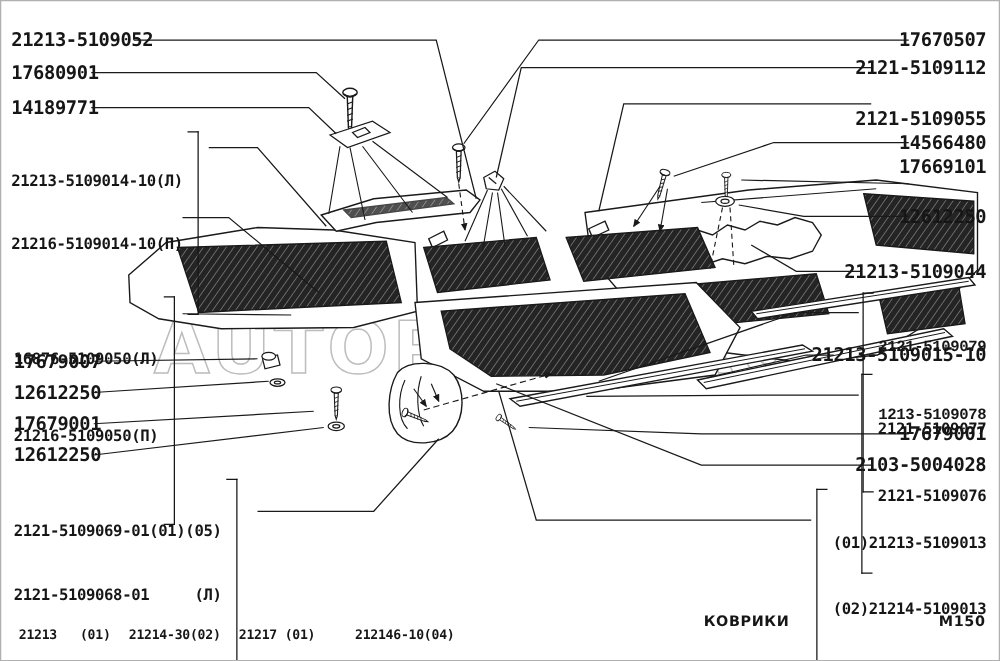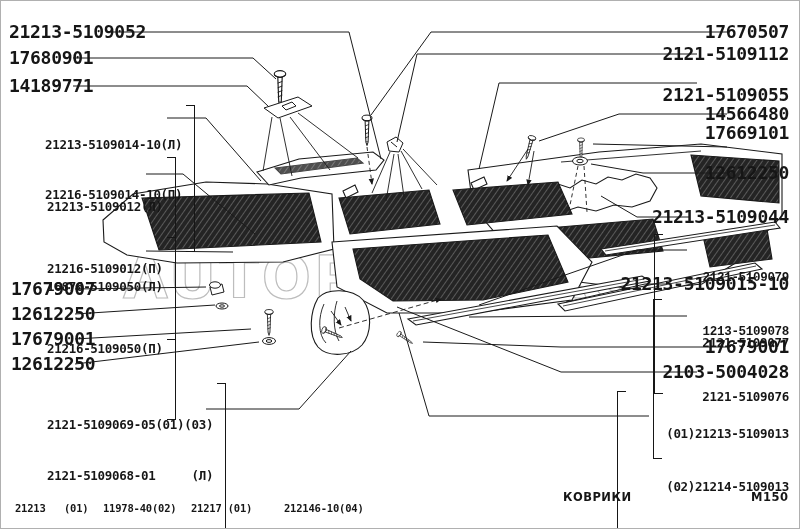--- a/index.html
+++ b/index.html
@@ -3,29 +3,29 @@
 <meta charset="utf-8">
 <style>
   html,body{margin:0;padding:0;background:#e8e8e8;}
   .page{
     position:relative;width:800px;height:529px;margin:0 auto;
     background:#ffffff;border:1px solid #b0b0b0;box-sizing:border-box;
     font-family:"DejaVu Sans Mono", monospace;overflow:hidden;
   }
   svg.art{position:absolute;left:0;top:0;pointer-events:none;}
   .lbl{
-    position:absolute;font-weight:700;font-size:18px;line-height:16px;
+    position:absolute;font-weight:700;font-size:15px;line-height:16px;
     color:#161616;white-space:pre;letter-spacing:-0.3px;
   }
   .lbl.r{text-align:right;}
   .grp{
     position:absolute;font-weight:700;font-size:12.5px;color:#161616;
     white-space:pre;letter-spacing:-0.3px;
   }
-  .grp .gl{display:block;margin-left:36px;}
+  .grp .gl{display:block;}
   .br{position:absolute;top:1px;bottom:1px;width:8px;}
   .br-r{right:-13px;border:1.5px solid #161616;border-left:none;}
   .br-l{left:-13px;border:1.5px solid #161616;border-right:none;}
   .legend-col{
     position:absolute;font-weight:700;font-size:10.5px;line-height:12px;
     color:#161616;white-space:pre;letter-spacing:-0.2px;
   }
   .caption{
     position:absolute;font-family:"DejaVu Sans", sans-serif;font-weight:700;
     font-size:11.5px;color:#161616;letter-spacing:0.5px;
@@ -165,39 +165,34 @@
   <div class="lbl" style="left:8px;top:23px;">21213-5109052</div>
   <div class="lbl" style="left:8px;top:49px;">17680901</div>
   <div class="lbl" style="left:8px;top:77px;">14189771</div>
 
   <div class="grp" style="left:8px;top:103px;line-height:16.5px;">
     <span class="gl">21213-5109014-10(Л)</span>
     <span class="gl">21216-5109014-10(П)</span>
     <span class="br br-r"></span>
   </div>
 
-  <div class="grp" style="left:10px;top:155px;line-height:20.5px;">
-    <span class="gl">21213-5109012(Л)</span>
-    <span class="gl">21216-5109012(П)</span>
-    <span class="br br-r"></span>
-  </div>
 
   <div class="grp" style="left:10px;top:235px;line-height:20.5px;">
     <span class="gl">16876-5109050(Л)</span>
     <span class="gl">21216-5109050(П)</span>
     <span class="br br-r"></span>
   </div>
 
   <div class="lbl" style="left:10px;top:280px;">17679007</div>
   <div class="lbl" style="left:10px;top:305px;">12612250</div>
   <div class="lbl" style="left:10px;top:330px;">17679001</div>
   <div class="lbl" style="left:10px;top:355px;">12612250</div>
 
   <div class="grp" style="left:10px;top:381px;line-height:17px;">
-    <span class="gl">2121-5109069-05(01)(03)</span>
+    <span class="gl">2121-5109069-01(01)(05)</span>
     <span class="gl">2121-5109068-01     (Л)</span>
     
     <span class="br br-r"></span>
   </div>
 
   <div class="lbl r" style="right:10px;top:23px;text-align:right;">17670507</div>
   <div class="lbl r" style="right:10px;top:45px;">2121-5109112</div>
   <div class="lbl r" style="right:10px;top:74px;margin-top:12px;">2121-5109055</div>
   <div class="lbl r" style="right:10px;top:105px;">14566480</div>
   <div class="lbl r" style="right:10px;top:124px;">17669101</div>
@@ -227,21 +222,21 @@
     
     <span class="br br-l"></span>
   </div>
 
   <div class="legend-col" style="left:14px;top:477px;">
     <span class="gl" style="display:block">21213   (01)</span>
     
     
   </div>
   <div class="legend-col" style="left:102px;top:477px;">
-    <span class="gl" style="display:block">11978-40(02)</span>
+    <span class="gl" style="display:block">21214-30(02)</span>
     
     
   </div>
   <div class="legend-col" style="left:190px;top:477px;">
     <span class="gl" style="display:block">21217 (01)</span>
     
     
   </div>
   <div class="legend-col" style="left:283px;top:477px;">
     <span class="gl" style="display:block">212146-10(04)</span>

